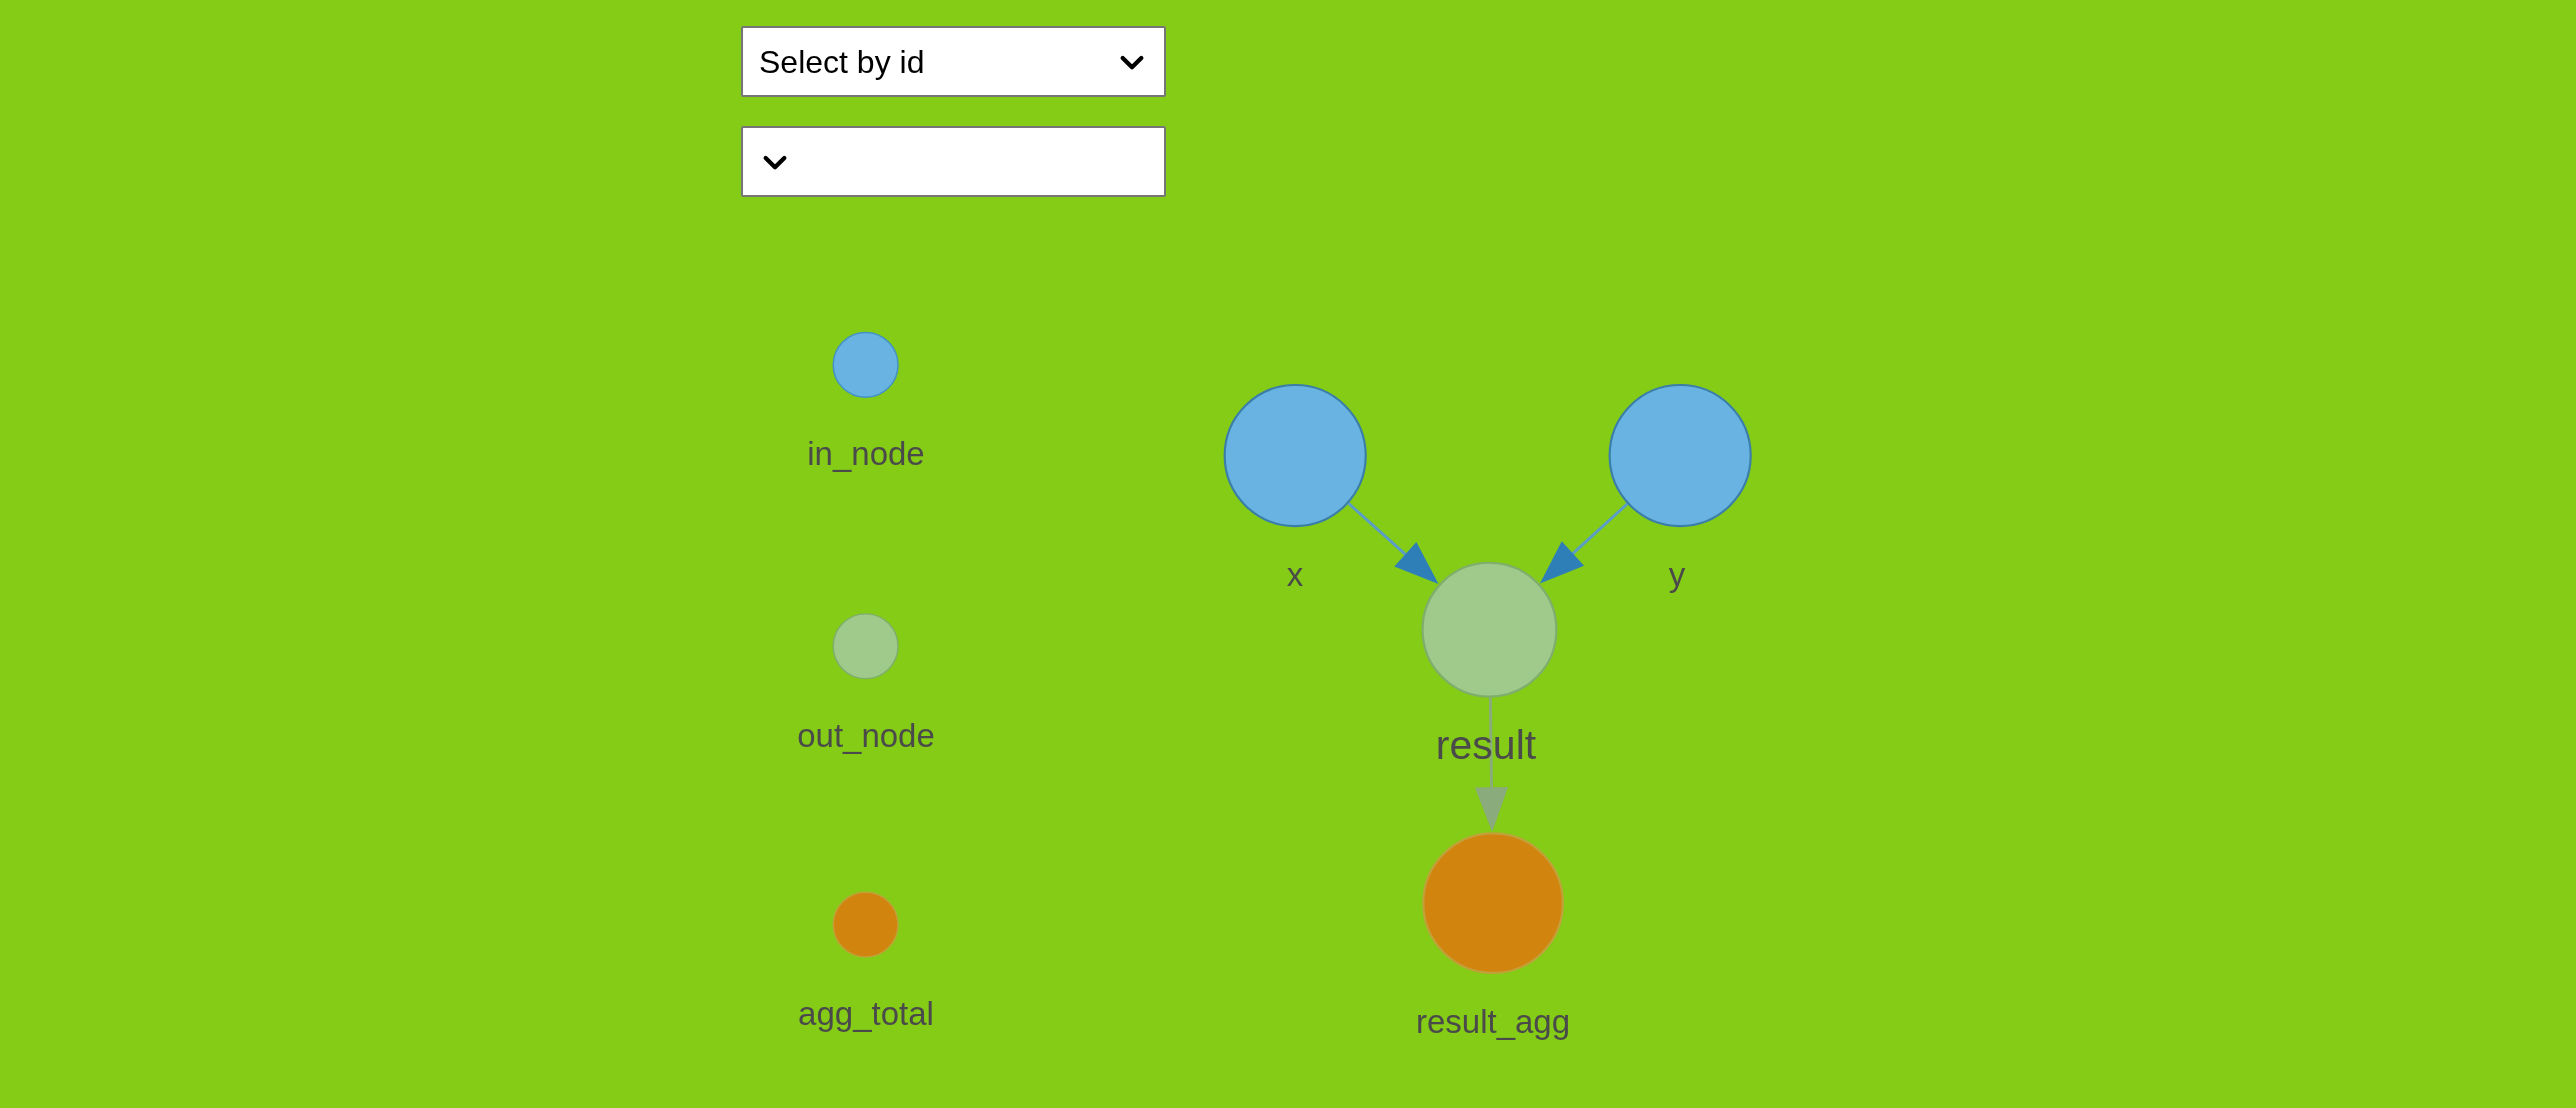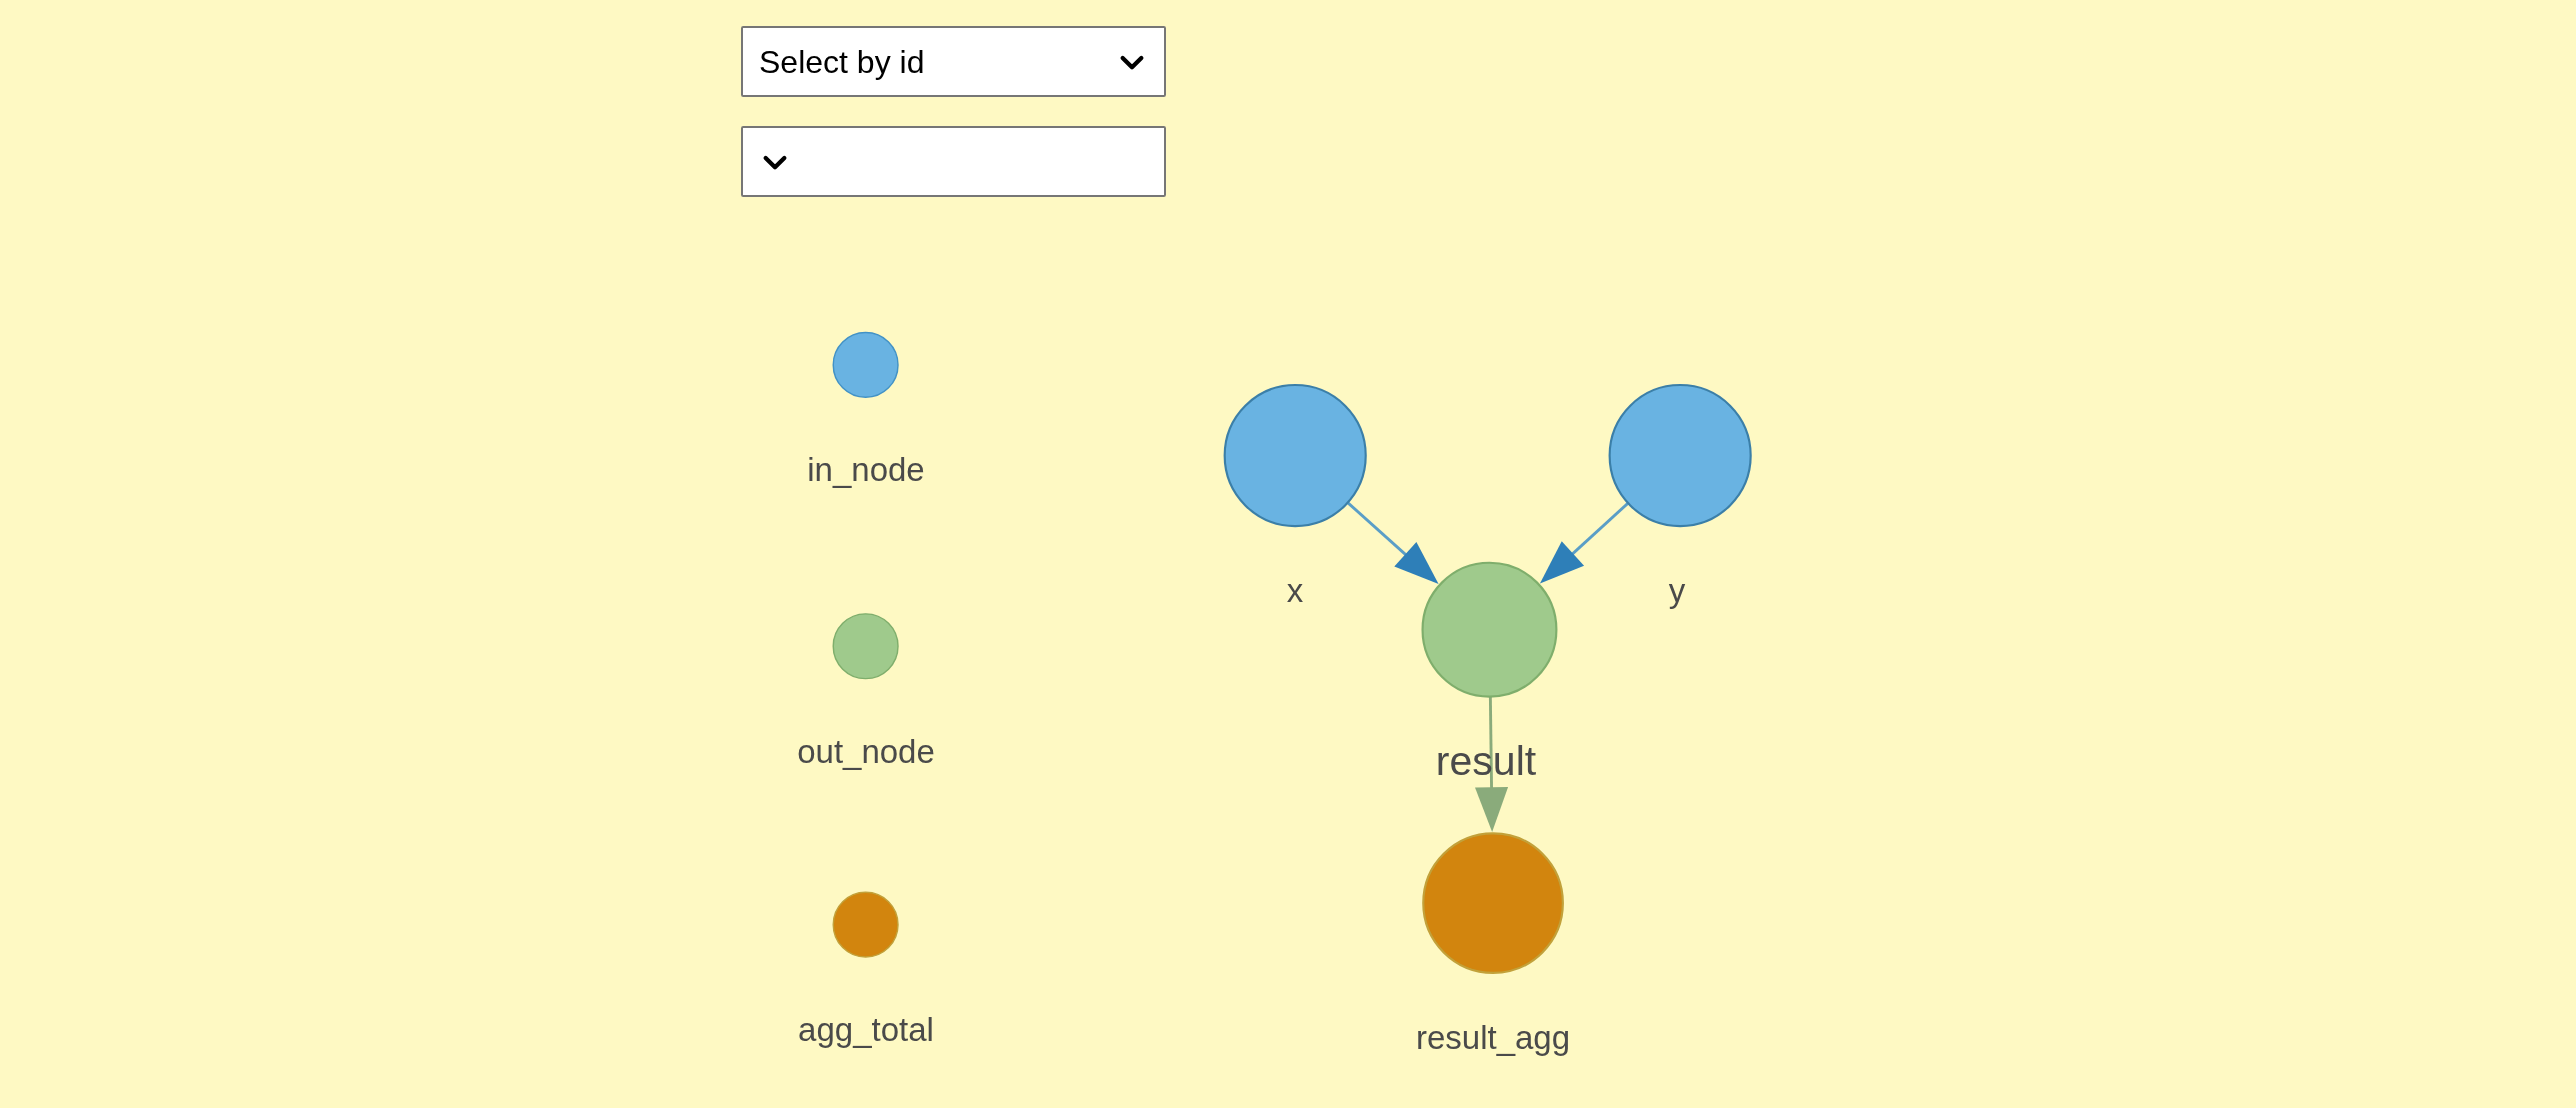--- a/index.html
+++ b/index.html
@@ -7,21 +7,21 @@
     padding: 0;
     background: #ffffff;
   }
   body {
     font-family: "Liberation Sans", sans-serif;
   }
   #page {
     position: relative;
     width: 2576px;
     height: 1109px;
-    background: #fef9c3;
+    background: #84cc16;
     overflow: hidden;
   }
 
   
   .controls {
     position: absolute;
     left: 741px;
     top: 26px;
     display: flex;
     flex-direction: column;
@@ -131,21 +131,21 @@
         <circle cx="1203" cy="1285" r="45" fill="#d2850e" stroke="#c2a13a" stroke-width="2"></circle>
       </g>
     <g id="nodes-layer">
         <circle cx="1800" cy="633" r="98" fill="#69b3e2" stroke="#3b7fa8" stroke-width="3"></circle>
         <circle cx="2335" cy="633" r="98" fill="#69b3e2" stroke="#3b7fa8" stroke-width="3"></circle>
         <circle cx="2070" cy="875" r="93" fill="#9fca8c" stroke="#7fae6c" stroke-width="3"></circle>
         <circle cx="2075" cy="1255" r="97" fill="#d2850e" stroke="#c2a13a" stroke-width="3"></circle>
       </g>
   </svg>
 
-  <div id="text-layer" style="position:absolute;left:0;top:16px;width:2576px;height:787px;">
+  <div id="text-layer" style="position:absolute;left:0;top:0;width:2576px;height:787px;">
       <div class="legend-label" style="left: 866px; top: 437px;">in_node</div>
       <div class="legend-label" style="left: 866px; top: 719px;">out_node</div>
       <div class="legend-label" style="left: 866px; top: 997px; text-align: center;">agg_total</div>
       <div class="edge-label" style="left: 1486px; top: 745px;">result</div>
       <div class="node-label" style="left: 1295px; top: 558px;">x</div>
       <div class="node-label" style="left: 1677px; top: 558px;">y</div>
       <div class="node-label" style="left: 1493px; top: 1005px;">result_agg</div>
     </div>
 
 </div>

